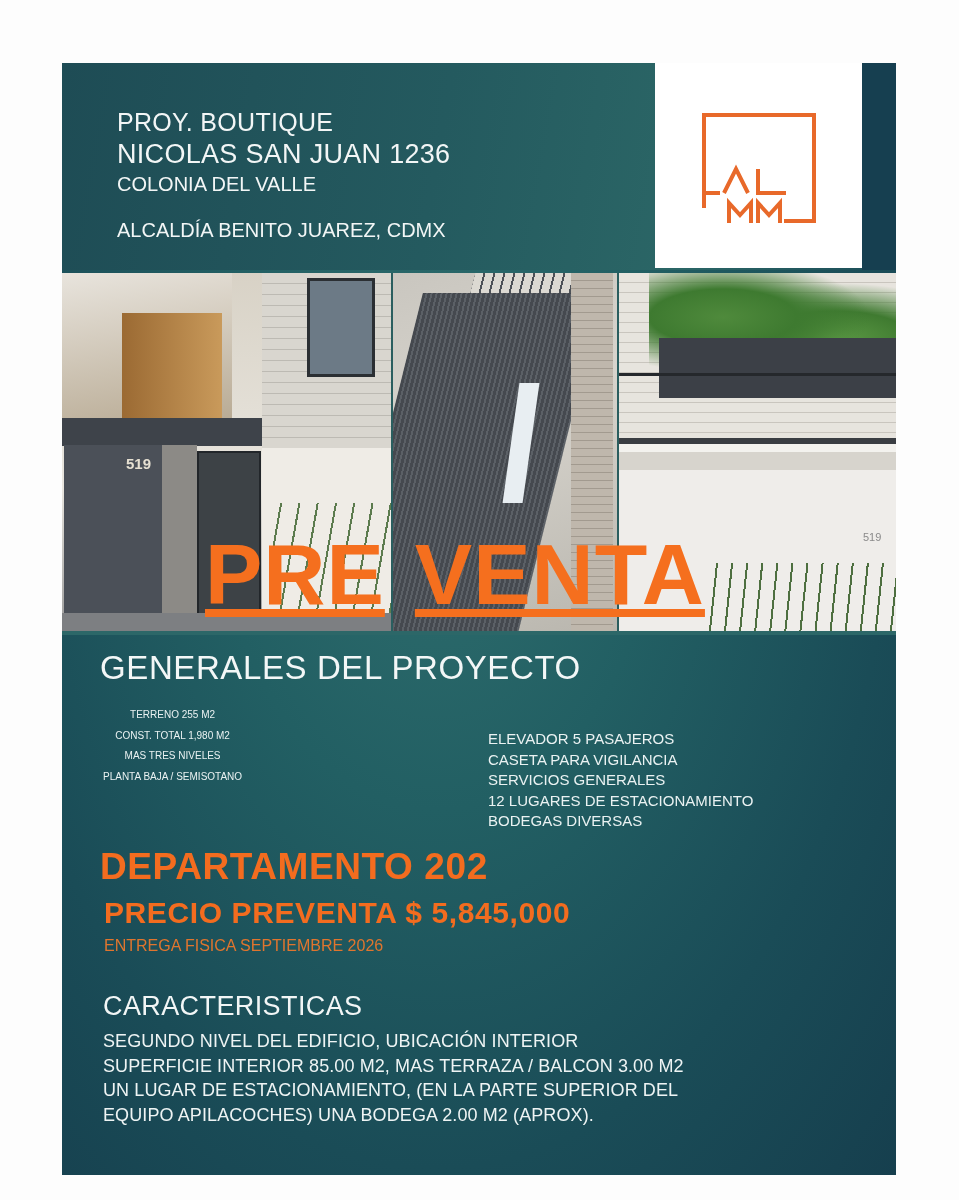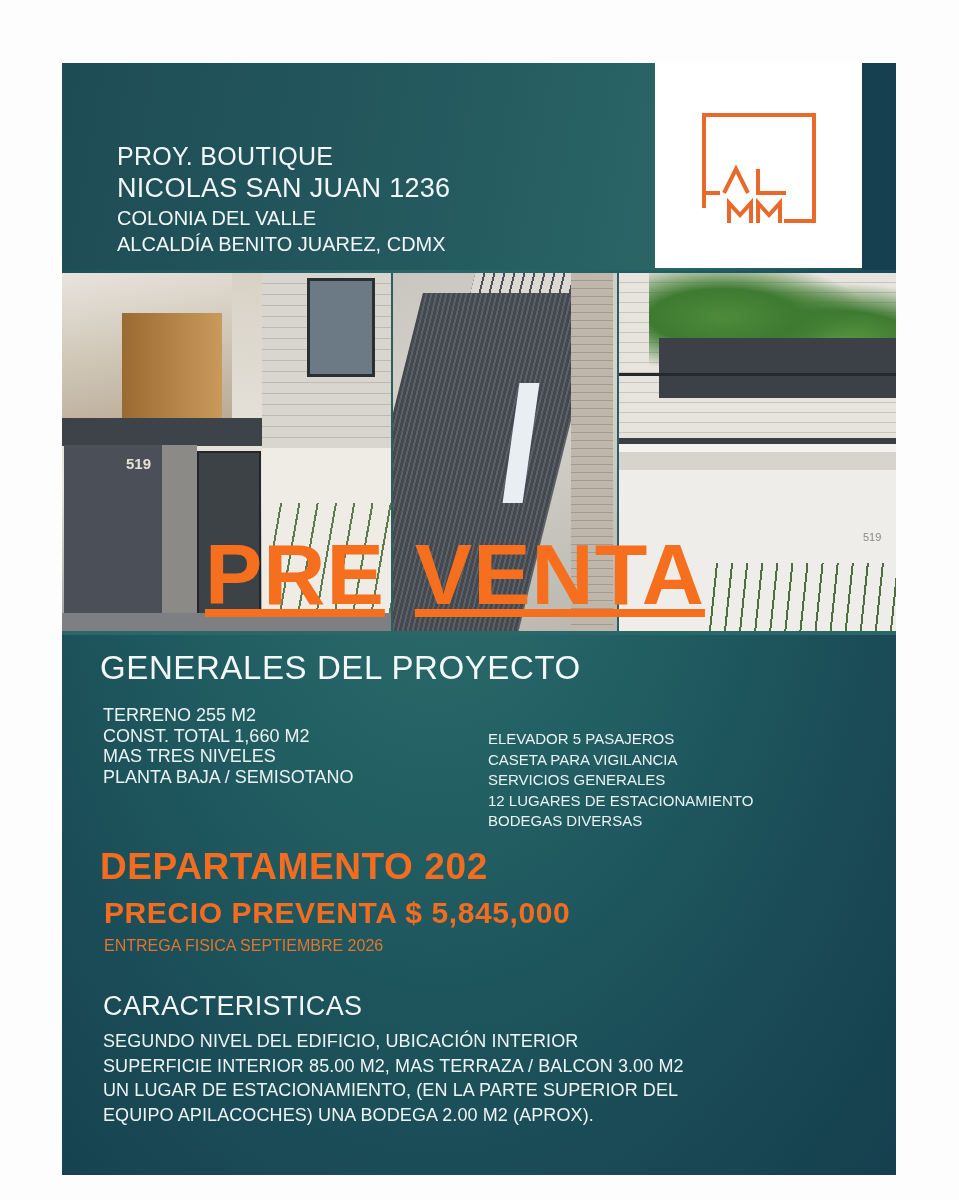--- a/index.html
+++ b/index.html
@@ -13,24 +13,24 @@
     overflow:hidden;
   }
   .header {
     position:absolute; left:0; top:0; width:834px; height:207px;
     background: linear-gradient(100deg, #1e4c55 0%, #245a5f 45%, #2b6666 75%, #1c4d58 100%);
   }
   .header .right-strip {
     position:absolute; right:0; top:0; width:34px; height:207px; background:#163f50;
   }
   .title-block { position:absolute; left:55px; top:44px; color:#f2f6f6; }
-  .title-block .l1 { font-size:25px; letter-spacing:0.3px; line-height:30px;margin-top:34px; }
+  .title-block .l1 { font-size:25px; letter-spacing:0.3px; line-height:30px; }
   .title-block .l2 { font-size:27px; letter-spacing:0.3px; line-height:34px; }
   .title-block .l3 { font-size:20px; line-height:26px; }
-  .title-block .l4 { font-size:20px; line-height:26px; }
+  .title-block .l4 { font-size:20px; line-height:26px;margin-top:20px; }
 
   .logo-box {
     position:absolute; left:593px; top:0; width:207px; height:205px; background:#ffffff;
   }
   .logo-frame {
     position:absolute; left:47px; top:50px; width:114px; height:112px;
   }
   .logo-frame svg { width:114px; height:112px; display:block; }
 
   .photo-strip {
@@ -84,21 +84,21 @@
     position:absolute; left:143px; top:256px; color:#f56f1e; font-weight:bold;
     font-size:86px; letter-spacing:1px; line-height:90px; white-space:nowrap;
     font-family:"Liberation Sans", sans-serif;
     text-decoration:underline;
   }
   .preventa .gap { display:inline-block; width:30px; }
 
   .strip-bottom { position:absolute; left:0; top:568px; width:834px; height:4px; background:#2c6768; }
 
   .generales-title { position:absolute; left:38px; top:586px; color:#f3f7f7; font-size:33px; letter-spacing:0.6px;text-align:right; }
-  .specs-left { position:absolute; left:41px; top:642px; color:#eaf2f2; font-size:18px; line-height:20.6px; }
+  .specs-left { position:absolute; left:41px; top:642px; color:#eaf2f2; font-size:10px; line-height:20.6px;text-align:center; }
   .specs-right { position:absolute; left:426px; top:642px; color:#eaf2f2; font-size:15px; line-height:20.6px;margin-top:24px; }
 
   .depto { position:absolute; left:38px; top:783px; color:#f36c1f; font-size:37px; font-weight:bold; letter-spacing:0.6px; }
   .precio { position:absolute; left:42px; top:833px; color:#f36c1f; font-size:30px; font-weight:bold; letter-spacing:0.6px; }
   .entrega { position:absolute; left:42px; top:874px; color:#e0752e; font-size:16px; }
 
   .caract-title { position:absolute; left:41px; top:928px; color:#f2f6f6; font-size:27px; letter-spacing:0.4px; }
   .caract-lines { position:absolute; left:41px; top:966px; color:#eef4f4; font-size:18px; line-height:24.5px; letter-spacing:0.1px; }
 </style>
 </head>
@@ -165,21 +165,21 @@
     </div>
     <div class="preventa">
       <span>PRE</span><span class="gap"></span><span>VENTA</span>
     </div>
   </div>
   <div class="strip-bottom"></div>
 
   <div class="generales-title">GENERALES DEL PROYECTO</div>
   <div class="specs-left">
     <div>TERRENO  255  M2</div>
-    <div>CONST. TOTAL 1,660 M2</div>
+    <div>CONST. TOTAL 1,980 M2</div>
     <div>MAS TRES NIVELES</div>
     <div>PLANTA BAJA / SEMISOTANO</div>
   </div>
   <div class="specs-right">
     <div>ELEVADOR 5 PASAJEROS</div>
     <div>CASETA PARA VIGILANCIA</div>
     <div>SERVICIOS GENERALES</div>
     <div>12 LUGARES DE ESTACIONAMIENTO</div>
     <div>BODEGAS DIVERSAS</div>
   </div>

